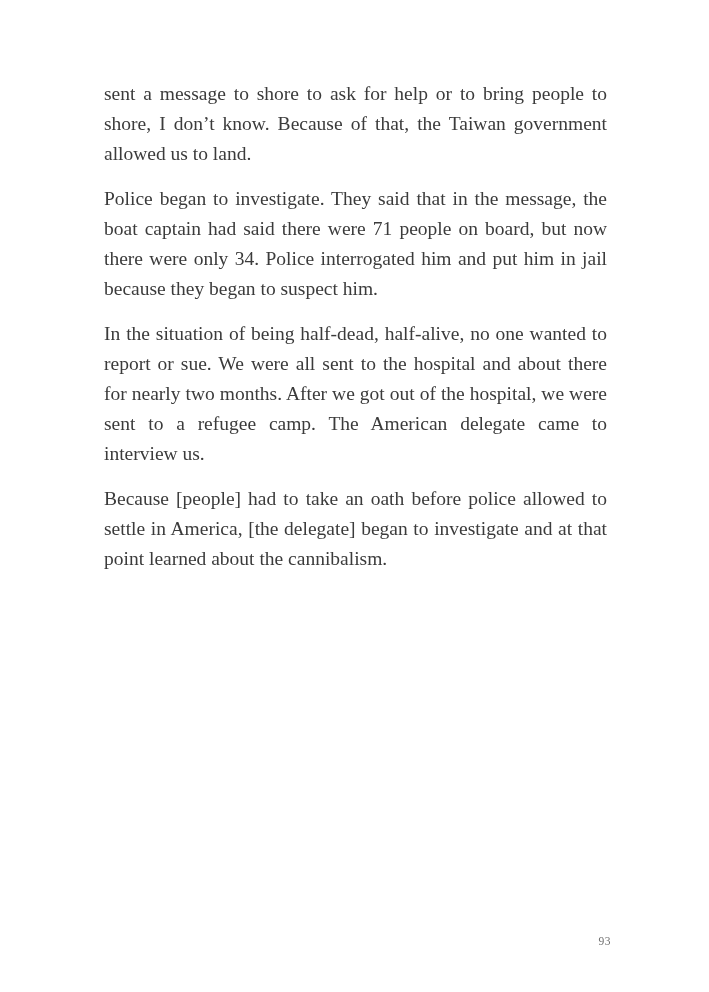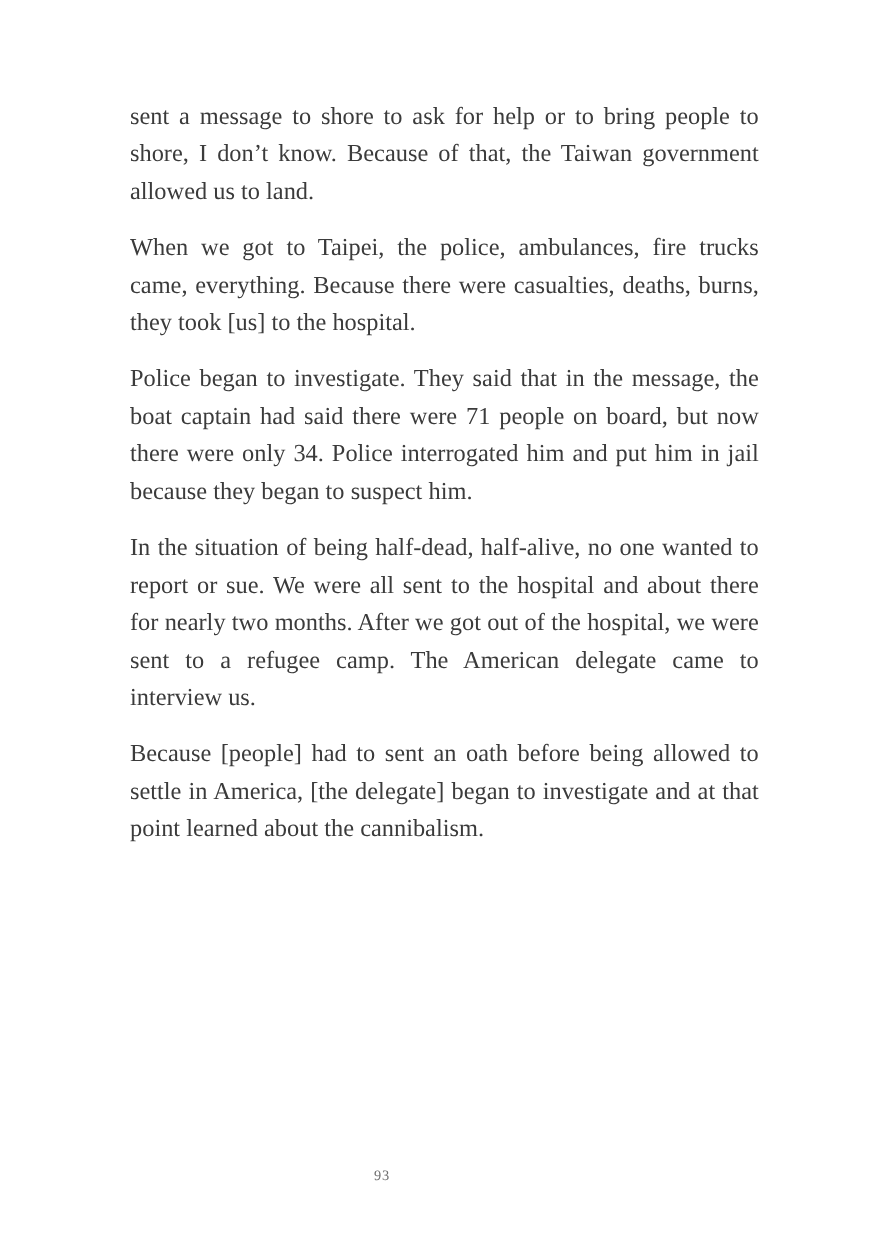--- a/index.html
+++ b/index.html
@@ -27,35 +27,34 @@
     text-align-last: left;
   }
   .text-block p {
     margin: 0 0 15px 0;
   }
   .page-footer {
     position: absolute;
     left: 0;
     right: 0;
     top: 931px;
-    text-align: center;
+    text-align: right;
   }
   .page-number {
     font-size: 11.5px;
     color: #6e6e6e;
     letter-spacing: 0.5px;
   }
 </style>
 </head>
 <body>
 
 <div class="page">
   <main class="text-block">
     <p>sent a message to shore to ask for help or to bring people to shore, I don’t know. Because of that, the Taiwan government allowed us to land.</p>
-    <p>When we got to Taipei, the police, ambulances, fire trucks came, everything. Because there were casualties, deaths, burns, they took [us] to the hospital.</p>
     <p>Police began to investigate. They said that in the message, the boat captain had said there were 71 people on board, but now there were only 34. Police interrogated him and put him in jail because they began to suspect him.</p>
     <p>In the situation of being half-dead, half-alive, no one wanted to report or sue. We were all sent to the hospital and about there for nearly two months. After we got out of the hospital, we were sent to a refugee camp. The American delegate came to interview us.</p>
-    <p>Because [people] had to sent an oath before being allowed to settle in America, [the delegate] began to investigate and at that point learned about the cannibalism.</p>
+    <p>Because [people] had to take an oath before police allowed to settle in America, [the delegate] began to investigate and at that point learned about the cannibalism.</p>
   </main>
   <footer class="page-footer">
     <span class="page-number">93</span>
   </footer>
 </div>
 
 </body></html>

